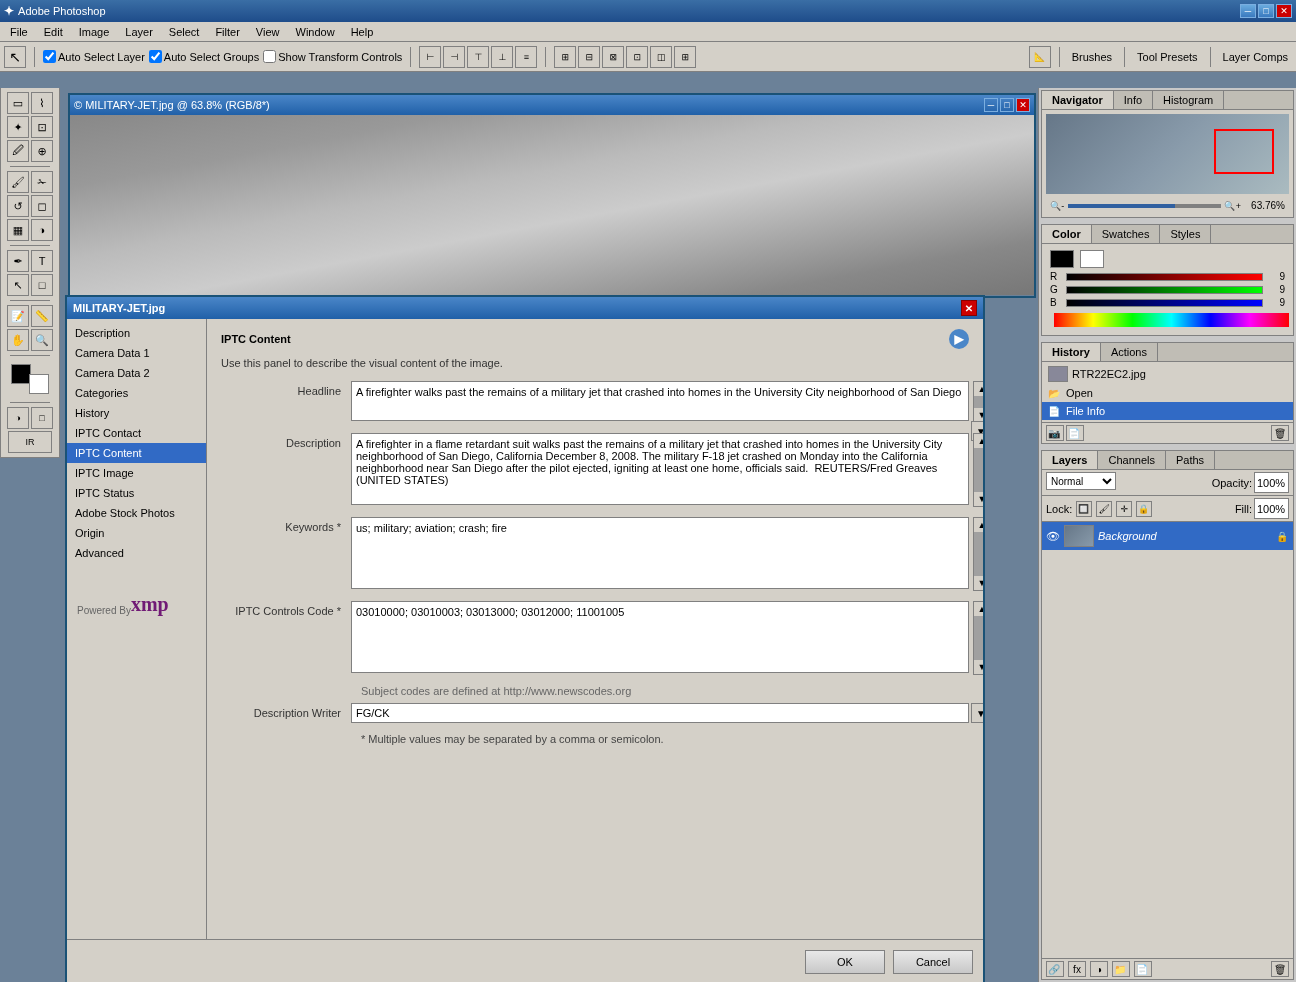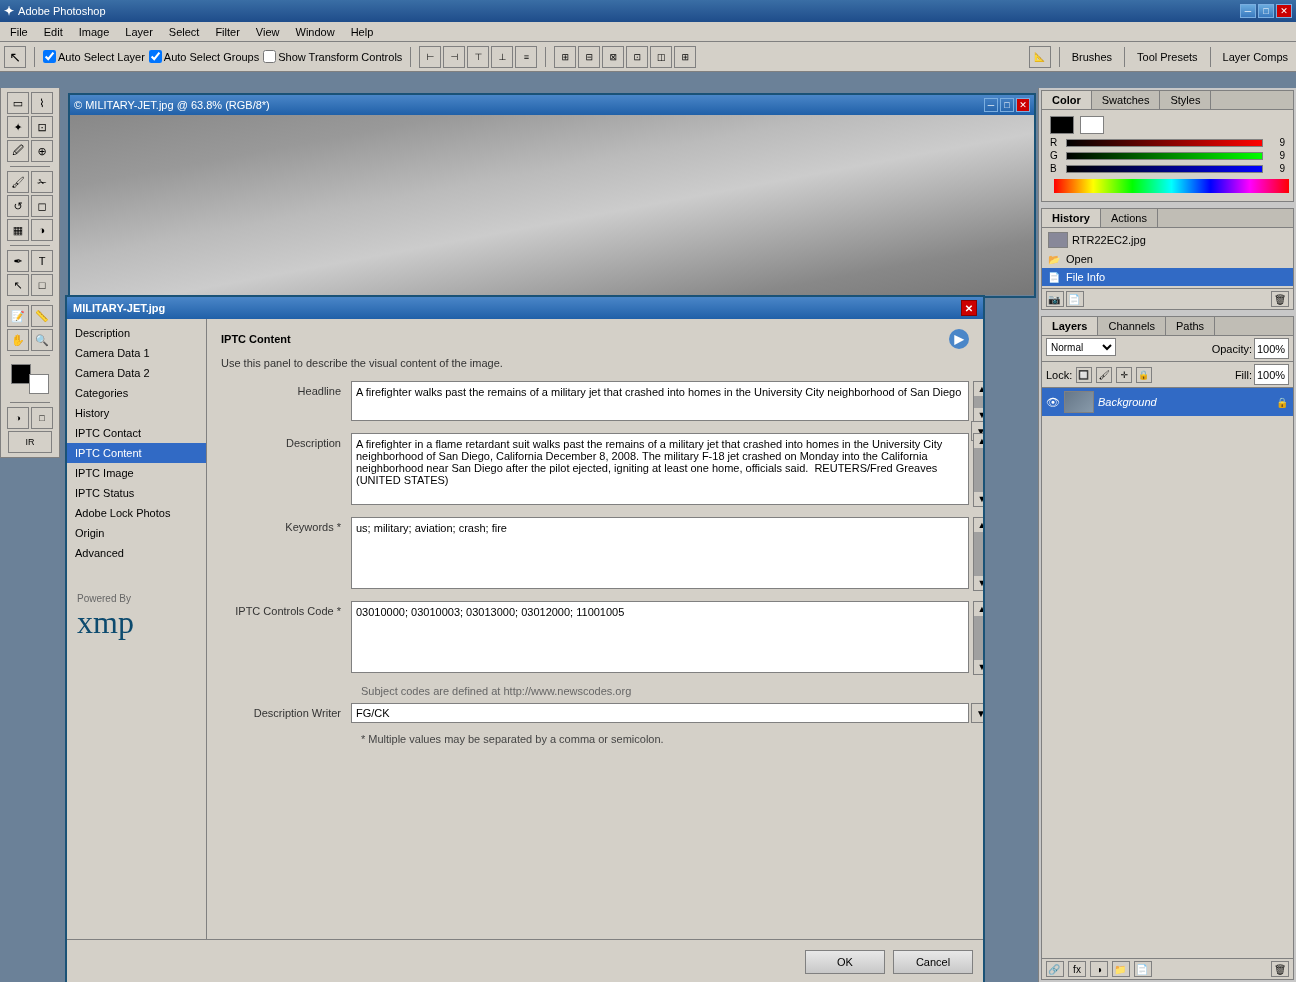--- a/index.html
+++ b/index.html
@@ -379,21 +379,21 @@
     .dialog-btn {
       width: 80px; height: 24px;
       background: linear-gradient(to bottom, #e8e8e8, #c8c8c8);
       border: 1px solid #808080;
       cursor: pointer; font-size: 11px;
       display: flex; align-items: center; justify-content: center;
     }
 
     
     .xmp-logo {
-      display: flex; flex-direction: column; align-items: flex-start;
+      display: flex; flex-direction: row; align-items: flex-end;
       padding: 10px;
     }
     .xmp-powered { font-size: 10px; color: #666; }
     .xmp-text {
       font-size: 22px; font-weight: bold; color: #c00;
       font-family: 'Times New Roman', serif;
     }
   </style>
 </head>
 <body>
@@ -518,20 +518,41 @@
     <div class="tool-btn" style="font-size:9px;">◑</div>
     <div class="tool-btn" style="font-size:9px;">□</div>
   </div>
   <div class="tool-row">
     <div class="tool-btn" style="font-size:9px; width:44px;">IR</div>
   </div>
 </div>
 
 <div id="right-panel">
 
+  <div class="panel-section">
+    <div class="panel-tabs">
+      <div class="panel-tab active">Navigator</div>
+      <div class="panel-tab">Info</div>
+      <div class="panel-tab">Histogram</div>
+    </div>
+    <div class="panel-content">
+      <div class="navigator-thumb">
+        <div class="navigator-thumb-img"></div>
+        <div class="navigator-red-box"></div>
+      </div>
+      <div class="navigator-zoom-bar">
+        <span style="cursor:pointer; font-size:9px;">🔍-</span>
+        <div class="zoom-slider">
+          <div class="zoom-slider-fill"></div>
+        </div>
+        <span style="cursor:pointer; font-size:9px;">🔍+</span>
+        <span style="font-size:10px; min-width:40px; text-align:right;">63.76%</span>
+      </div>
+    </div>
+  </div>
 
   <div class="panel-section">
     <div class="panel-tabs">
       <div class="panel-tab active">Color</div>
       <div class="panel-tab">Swatches</div>
       <div class="panel-tab">Styles</div>
     </div>
     <div class="panel-content">
       <div class="color-row">
         <div class="color-swatch" style="background:#000;"></div>
@@ -651,27 +672,27 @@
     <div class="dialog-sidebar">
       <div class="dialog-sidebar-item">Description</div>
       <div class="dialog-sidebar-item">Camera Data 1</div>
       <div class="dialog-sidebar-item">Camera Data 2</div>
       <div class="dialog-sidebar-item">Categories</div>
       <div class="dialog-sidebar-item">History</div>
       <div class="dialog-sidebar-item">IPTC Contact</div>
       <div class="dialog-sidebar-item active">IPTC Content</div>
       <div class="dialog-sidebar-item">IPTC Image</div>
       <div class="dialog-sidebar-item">IPTC Status</div>
-      <div class="dialog-sidebar-item">Adobe Lock Photos</div>
+      <div class="dialog-sidebar-item">Adobe Stock Photos</div>
       <div class="dialog-sidebar-item">Origin</div>
       <div class="dialog-sidebar-item">Advanced</div>
 
       <div class="xmp-logo" style="margin-top: 20px;">
         <span class="xmp-powered">Powered By</span>
-        <span class="xmp-text" style="font-size:32px; font-weight:normal; color:#0c4a6e; font-family:'Times New Roman',serif;">xmp</span>
+        <span class="xmp-text" style="font-size:20px; font-weight:bold; color:#701a75; font-family:'Times New Roman',serif;">xmp</span>
       </div>
     </div>
 
     <div class="dialog-main">
       <div class="dialog-title">
         <span>IPTC Content</span>
         <div class="dialog-title-icon">▶</div>
       </div>
       <div class="dialog-subtitle">
         <span>Use this panel to describe the visual content of the image.</span>

